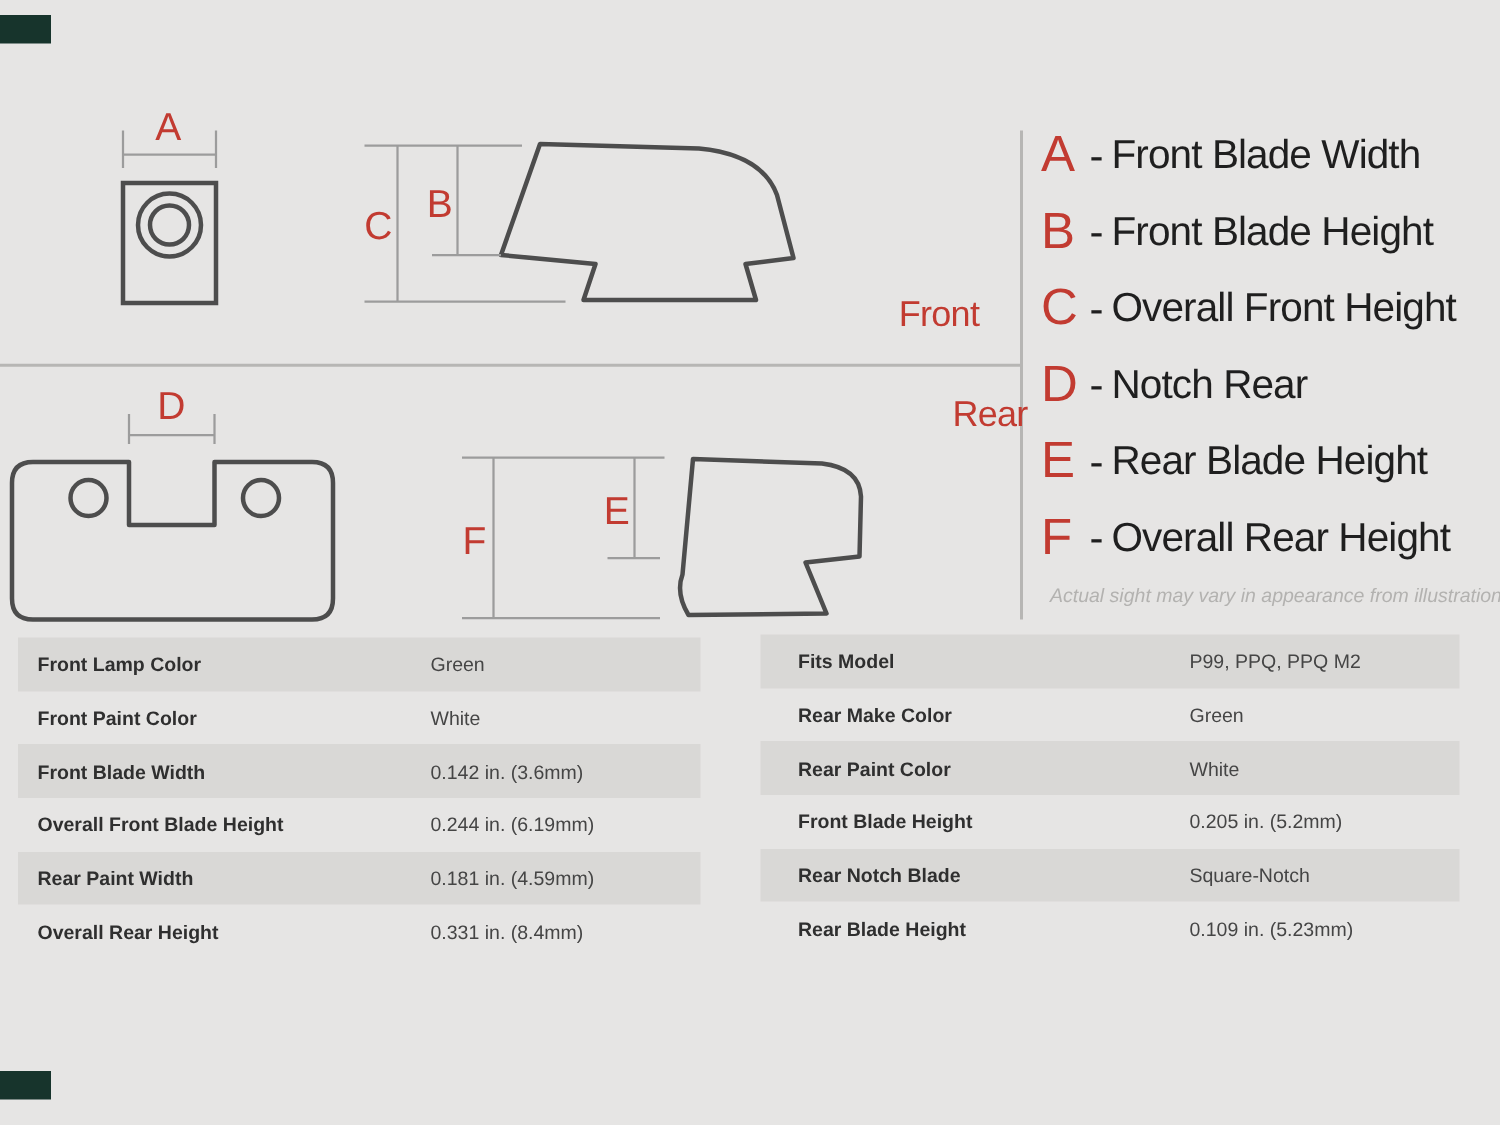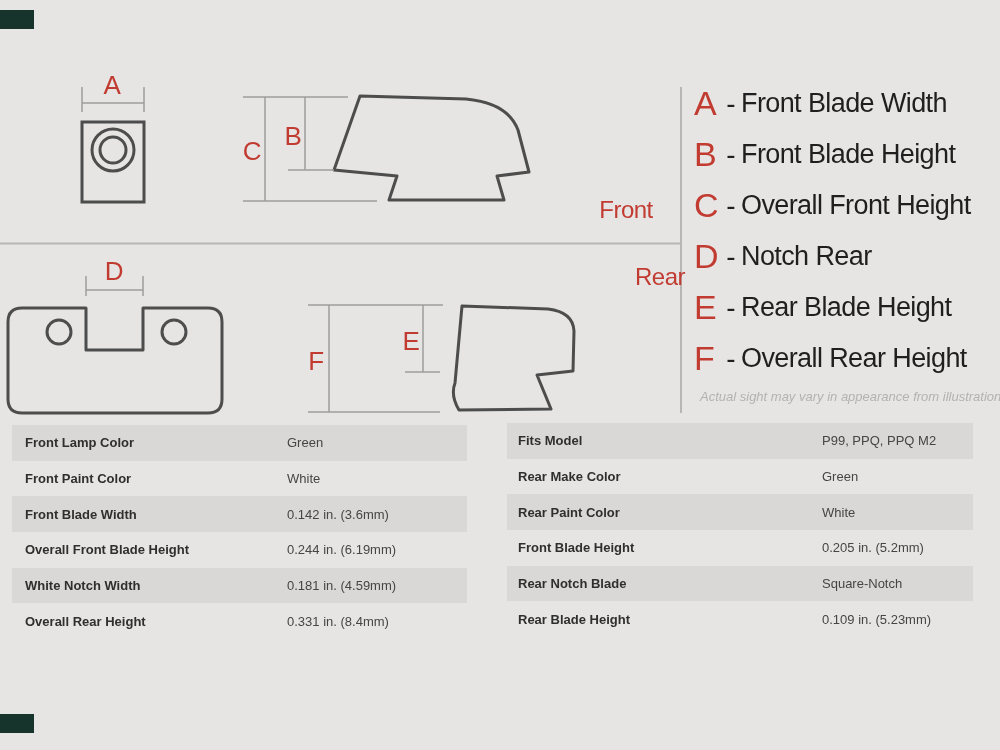--- a/index.html
+++ b/index.html
@@ -19,22 +19,22 @@
   .disclaimer{position:absolute;left:700px;top:389px;width:280px;color:#b3b2b0;font-size:13px;font-style:italic;white-space:nowrap;text-align:right;}
   .spec-table{position:absolute;}
   #table-left{left:12px;top:425px;width:455px;}
   #table-right{left:507px;top:423px;width:466px;}
   .spec-row{position:relative;height:35.7px;display:flex;align-items:center;}
   .spec-table .spec-row:nth-of-type(odd){background:#d9d8d6;}
   .spec-label{font-weight:bold;color:#2f2f2f;font-size:13px;}
   .spec-value{position:absolute;color:#454545;font-size:13px;}
   #table-left .spec-label{padding-left:13px;}
   #table-left .spec-value{left:275px;}
-  #table-right .spec-label{padding-left:11px;}
-  #table-right .spec-value{left:286px;margin-left:29px;}
+  #table-right .spec-label{padding-left:25px;}
+  #table-right .spec-value{left:286px;}
   .spec-value sup{font-size:8px;}
 </style>
 </head>
 <body>
 
 <div id="canvas">
 
   <div id="bar-top" class="corner-bar"></div>
   <div id="bar-bottom" class="corner-bar"></div>
 
@@ -156,21 +156,21 @@
         <span class="spec-label">Front Blade Width</span>
         <span class="spec-value"><span>0.142 in. (3.6mm)</span><sup></sup></span>
       </div>
 
       <div class="spec-row">
         <span class="spec-label">Overall Front Blade Height</span>
         <span class="spec-value"><span>0.244 in. (6.19mm)</span><sup></sup></span>
       </div>
 
       <div class="spec-row">
-        <span class="spec-label">White Notch Width</span>
+        <span class="spec-label">Rear Paint Width</span>
         <span class="spec-value"><span>0.181 in. (4.59mm)</span><sup></sup></span>
       </div>
 
       <div class="spec-row">
         <span class="spec-label">Overall Rear Height</span>
         <span class="spec-value"><span>0.331 in. (8.4mm)</span><sup></sup></span>
       </div>
     </div>
 
   <div id="table-right" class="spec-table">

